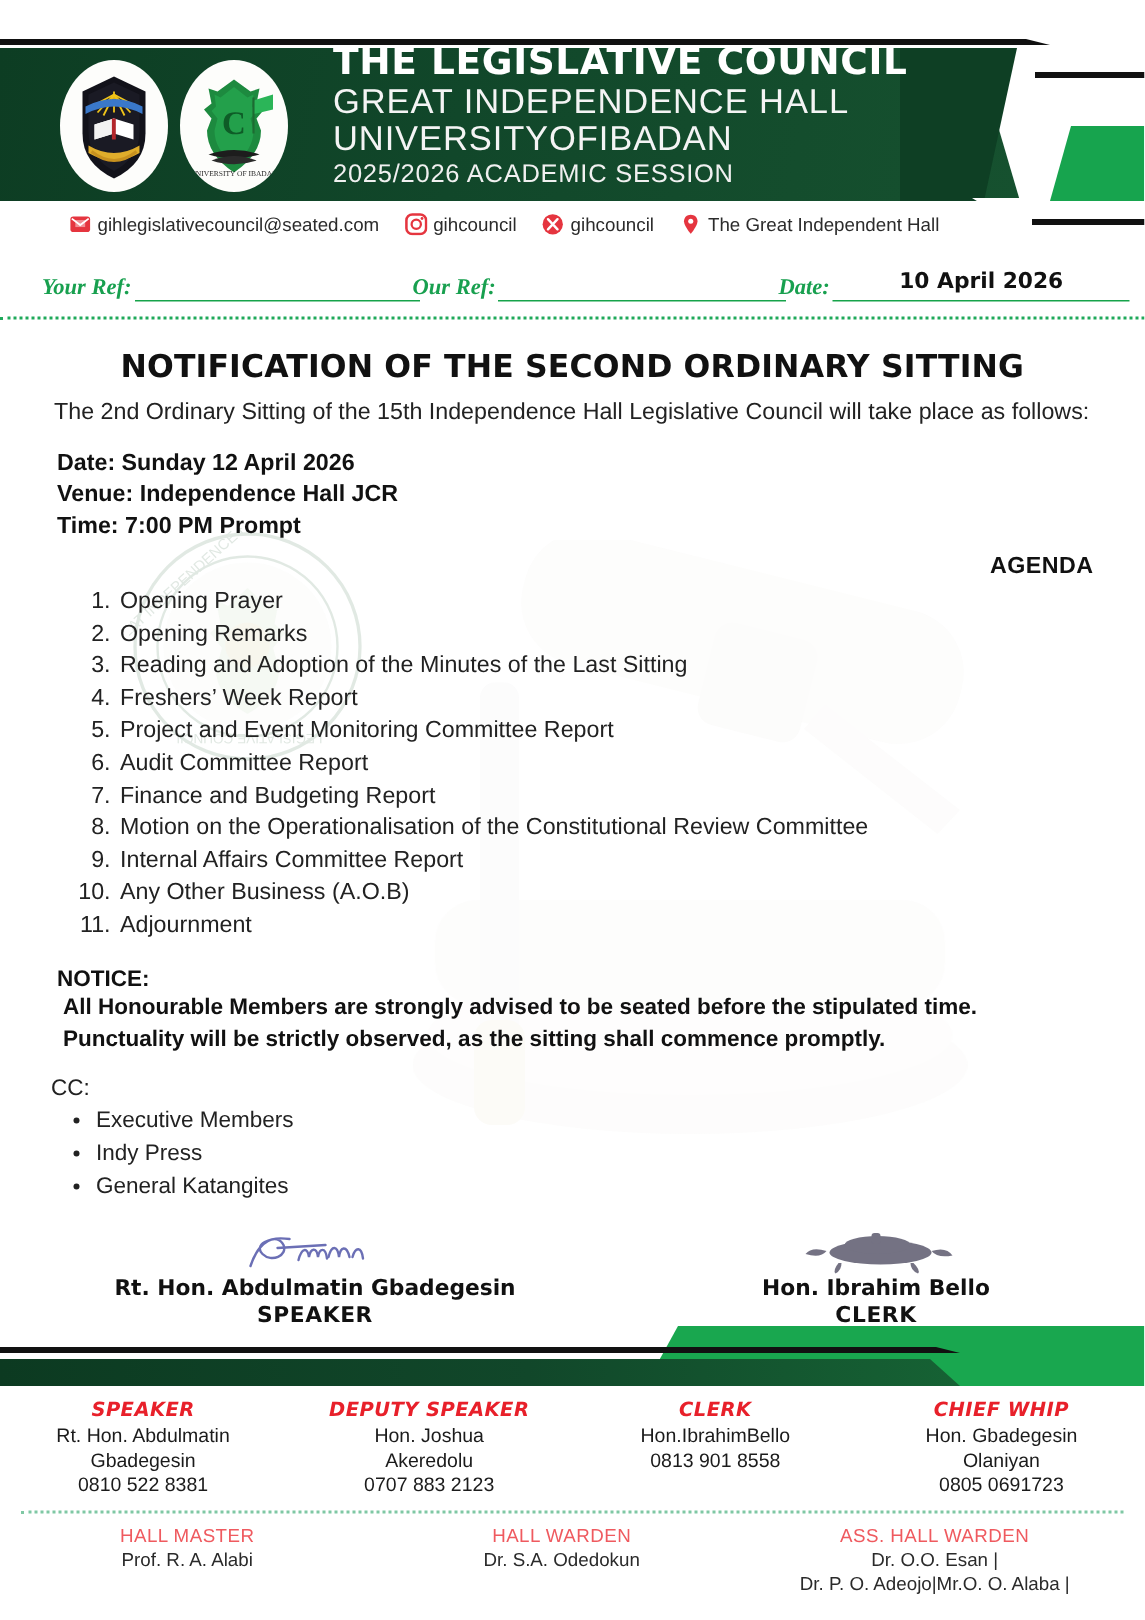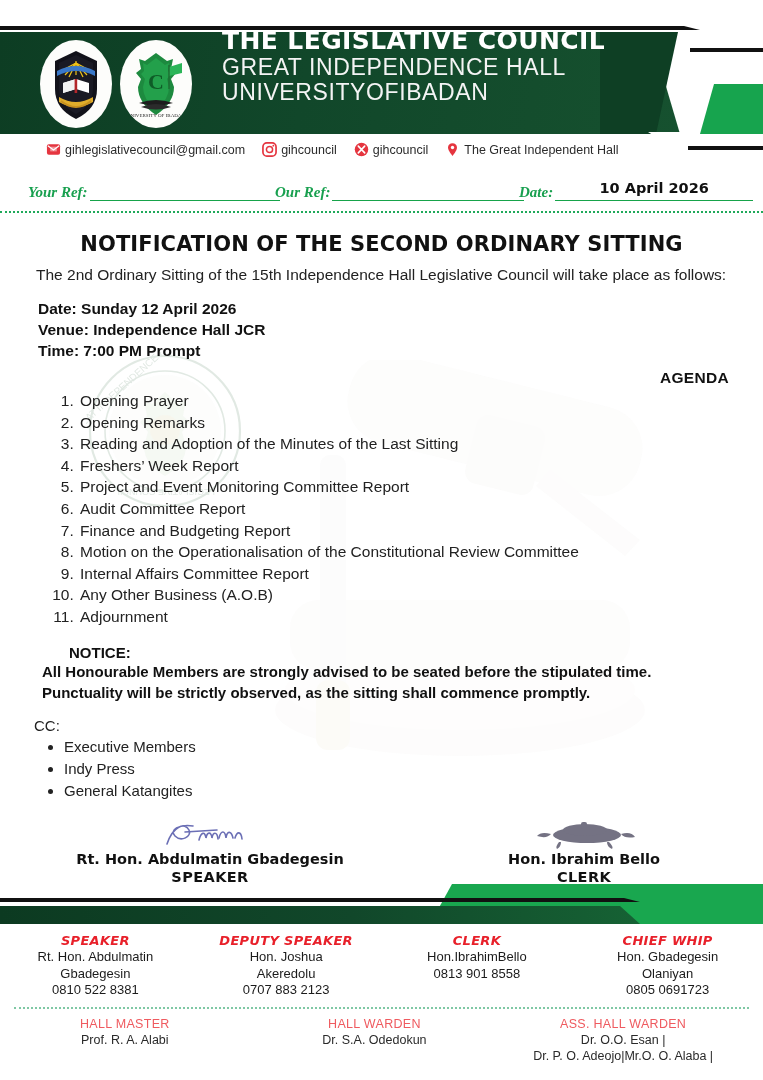--- a/index.html
+++ b/index.html
@@ -113,21 +113,21 @@
   .agenda-head{
     font-size:15.5px;font-weight:bold;color:#111;
     margin:8px 0 3px 14px;letter-spacing:0.3px;text-align:right;
   }
   ol.agenda{
     margin:0 0 0 14px;padding:0 0 0 30px;
     font-size:15.5px;line-height:21.6px;color:#222;
   }
   ol.agenda li{padding-left:2px;}
   .notice-block{margin:16px 0 0 4px;}
-  .notice-head{font-size:15px;font-weight:bold;color:#111;margin-left:31px;}
+  .notice-head{font-size:15px;font-weight:bold;color:#111;}
   .notice-line{font-size:15px;font-weight:bold;color:#111;line-height:21px;padding-left:4px;}
   .cc-label{font-size:15px;color:#222;margin:14px 0 2px 0;}
   ul.cc{margin:0;padding-left:30px;font-size:15px;line-height:22px;color:#222;}
 
   
   .sigs{position:relative;height:90px;margin-top:14px;}
   .sig{position:absolute;text-align:center;}
   .sig-left{left:6px;width:340px;}
   .sig-right{left:400px;width:300px;}
   .sig-mark{height:34px;display:flex;align-items:flex-end;justify-content:center;}
@@ -226,32 +226,33 @@
             <text x="31" y="72" font-size="5" fill="#2b2b2b" text-anchor="middle" font-family="Liberation Serif, serif">UNIVERSITY OF IBADAN</text>
           </g>
         </svg>
       </div>
     </div>
 
     <div class="hdr-text">
       <div class="h-line1">THE LEGISLATIVE COUNCIL</div>
       <div class="h-line2">GREAT INDEPENDENCE HALL</div>
       <div class="h-line3">UNIVERSITYOFIBADAN</div>
+      <div class="h-line4">2025/2026 ACADEMIC SESSION</div>
     </div>
 
     <div class="contacts">
       <span class="citem">
         <span class="ico">
           <svg width="15" height="15" viewBox="0 0 16 16">
               <rect x="1" y="2.5" width="14" height="11" rx="2" fill="#e5353f"></rect>
               <path d="M2 4 L8 8.6 L14 4" fill="none" stroke="#fff" stroke-width="1.3"></path>
               <rect x="4.5" y="5" width="7" height="5" fill="#fff" opacity=".45"></rect>
             </svg>
         </span>
-        <span>gihlegislativecouncil@gmail.com</span>
+        <span>gihlegislativecouncil@seated.com</span>
       </span>
       <span class="citem">
         <span class="ico">
           <svg width="15" height="15" viewBox="0 0 16 16">
               <rect x="1" y="1" width="14" height="14" rx="4.2" fill="none" stroke="#e5353f" stroke-width="1.8"></rect>
               <circle cx="8" cy="8" r="3.3" fill="none" stroke="#e5353f" stroke-width="1.6"></circle>
               <circle cx="12.1" cy="3.9" r="1" fill="#e5353f"></circle>
             </svg>
         </span>
         <span>gihcouncil</span>

